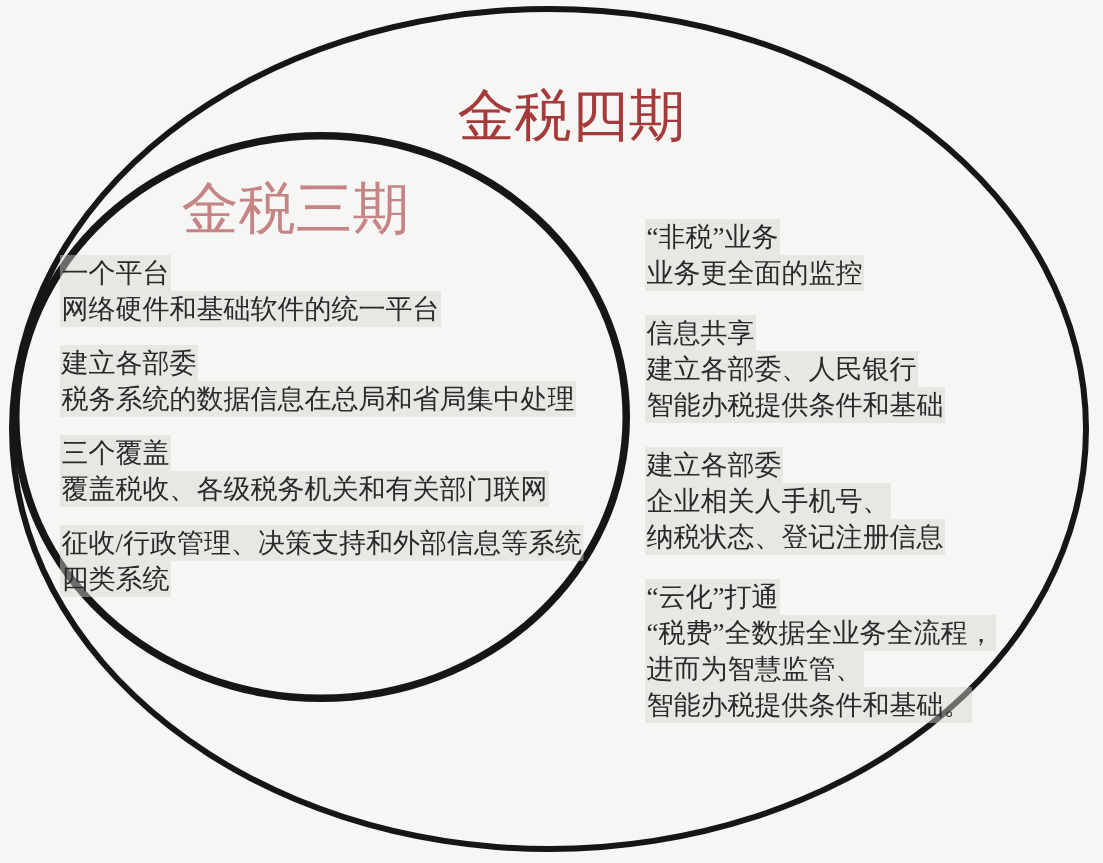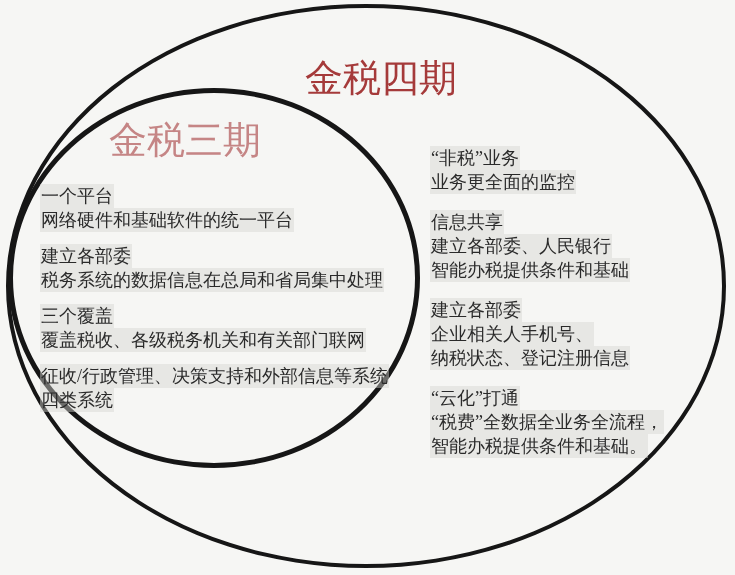--- a/index.html
+++ b/index.html
@@ -32,23 +32,23 @@
   .title {
     position: absolute;
     font-family: "Liberation Sans", "DejaVu Sans", sans-serif;
     font-weight: normal;
     font-size: 38px;
     line-height: 1.1;
     margin: 0;
     white-space: nowrap;
   }
   .outer-title { left: 305px; top: 58px; color: var(--outerTitle, #a53a3a); }
-  .inner-title { left: 109px; top: 120px; color: var(--innerTitle, #c58585); }
+  .inner-title { left: 121px; top: 120px; color: var(--innerTitle, #c58585); }
   .col { position: absolute; }
-  .left-col  { left: 40px;  top: 184px; width: 360px; text-align: right; }
+  .left-col  { left: 40px;  top: 170px; width: 360px; text-align: right; }
   .right-col { left: 430px; top: 146px; width: 280px; }
   .group { margin: 0 0 12px 0; }
   .right-col .group { margin-bottom: 16px; }
   .line {
     display: table;
     font-size: 18px;
     line-height: 24px;
     white-space: nowrap;
     background: rgba(213, 213, 208, 0.45);
     padding: 0 1px;
@@ -95,17 +95,18 @@
       <span class="line">智能办税提供条件和基础</span>
     </div>
     <div class="group">
       <span class="line">建立各部委</span>
       <span class="line">企业相关人手机号、</span>
       <span class="line">纳税状态、登记注册信息</span>
     </div>
     <div class="group">
       <span class="line">“云化”打通</span>
       <span class="line">“税费”全数据全业务全流程，</span>
+      <span class="line">进而为智慧监管、</span>
       <span class="line">智能办税提供条件和基础。</span>
     </div>
   </div>
 
 </div>
 
 </body></html>

